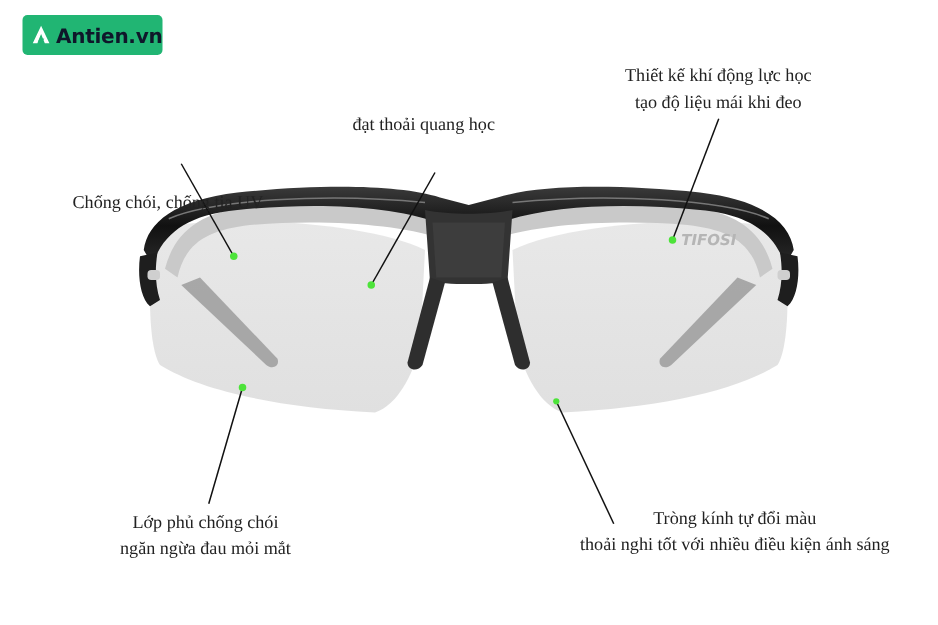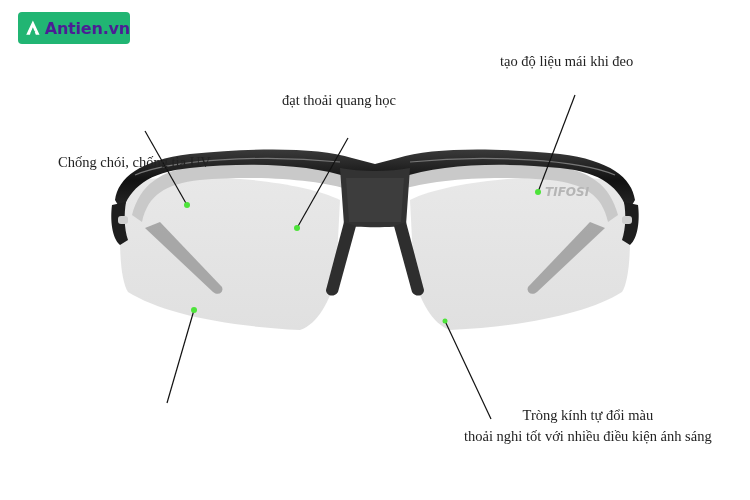--- a/index.html
+++ b/index.html
@@ -8,21 +8,21 @@
       background: #ffffff; position: relative;
       font-family: "Liberation Serif", serif;
     }
     .logo {
       position: absolute; left: 18px; top: 12px; width: 112px; height: 32px;
       background: #21b573; border-radius: 4px;
       display: flex; align-items: center; padding-left: 6px; box-sizing: border-box;
     }
     .logo svg { width: 22px; height: 22px; }
     .logo-text {
-      color: #4c1d95; font-family: "DejaVu Sans", sans-serif; font-weight: bold;
+      color: #0f172a; font-family: "DejaVu Sans", sans-serif; font-weight: bold;
       font-size: 16px; margin-left: 3px; letter-spacing: -0.2px;
     }
     .stage { position: absolute; left: 0; top: 0; width: 750px; height: 500px; }
     .label {
       position: absolute; color: #222; font-size: 14.5px; line-height: 21px;
       text-align: center; white-space: nowrap;
     }
     .label span { display: block; }
   </style>
 </head>
@@ -92,22 +92,25 @@
 
 <div class="label" style="left:58px; top:108px;margin-top:44px;">
   <span>Chống chói, chống tia UV</span>
 </div>
 
 <div class="label" style="left:282px; top:90px;">
   <span>đạt thoải quang học</span>
 </div>
 
 <div class="label" style="left:500px; top:51px;">
+  <span>Thiết kế khí động lực học</span>
   <span>tạo độ liệu mái khi đeo</span>
 </div>
 
 <div class="label" style="left:96px; top:408px;">
+  <span>Lớp phủ chống chói</span>
+  <span>ngăn ngừa đau mỏi mắt</span>
 </div>
 
 <div class="label" style="left:432px; top:405px;margin-left:32px;">
   <span>Tròng kính tự đổi màu</span>
   <span>thoải nghi tốt với nhiều điều kiện ánh sáng</span>
 </div>
 
 </body></html>

